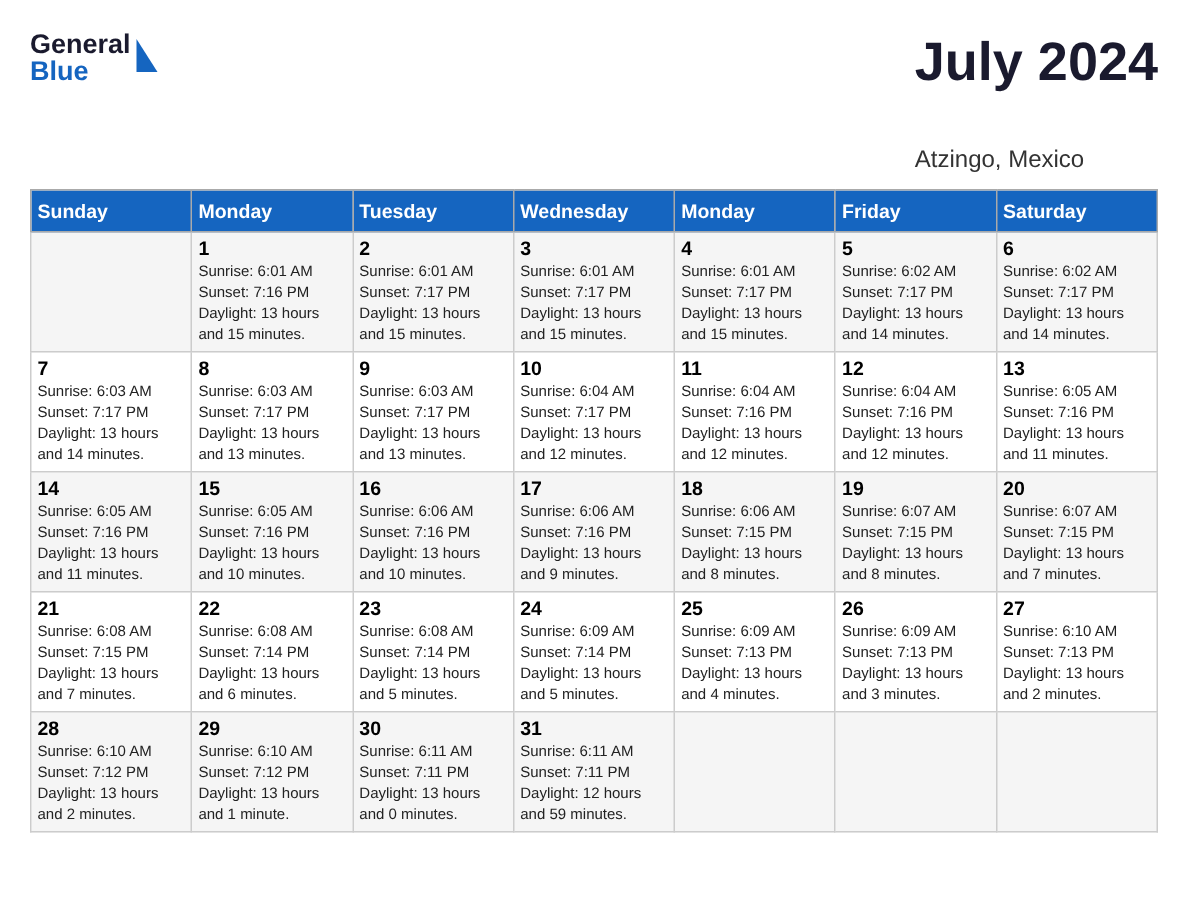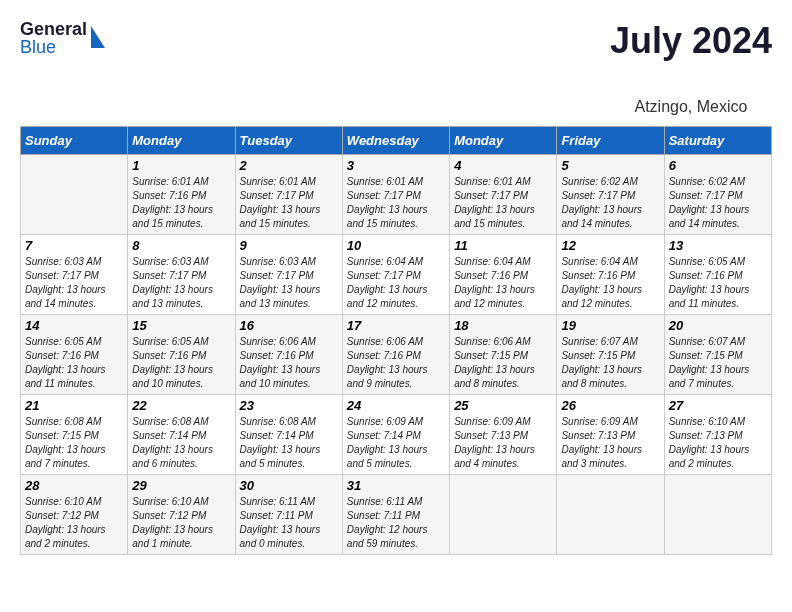--- a/index.html
+++ b/index.html
@@ -10,38 +10,37 @@
       min-height: 612px;
       padding: 20px;
     }
     .header {
       display: flex;
       justify-content: space-between;
       align-items: flex-start;
       margin-bottom: 10px;
     }
     .title-block {
-      text-align: center;
+      text-align: left;
     }
     .title-block h1 {
       font-size: 36px;
       font-weight: bold;
       color: #1a1a2e;
     }
     .title-block h2 {
       font-size: 16px;
       font-weight: normal;
       color: #333;
       margin-top: 36px;
     }
     table {
       width: 100%;
       border-collapse: collapse;
       font-size: 11px;
-      font-style: italic;
     }
     thead tr th {
       background-color: #1565c0;
       color: #fff;
       padding: 6px 4px;
       text-align: left;
       font-size: 13px;
       font-weight: bold;
       border: 1px solid #aaa;
     }
@@ -81,21 +80,21 @@
       flex-direction: column;
       line-height: 1;
     }
     .logo-general {
       font-size: 18px;
       font-weight: bold;
       color: #1a1a2e;
     }
     .logo-blue-text {
       font-size: 18px;
-      font-weight: normal;
+      font-weight: bold;
       color: #1565c0;
     }
     .logo-triangle {
       display: inline-block;
       width: 0;
       height: 0;
       border-left: 0px solid transparent;
       border-right: 14px solid transparent;
       border-bottom: 22px solid #1565c0;
       margin-left: 2px;

